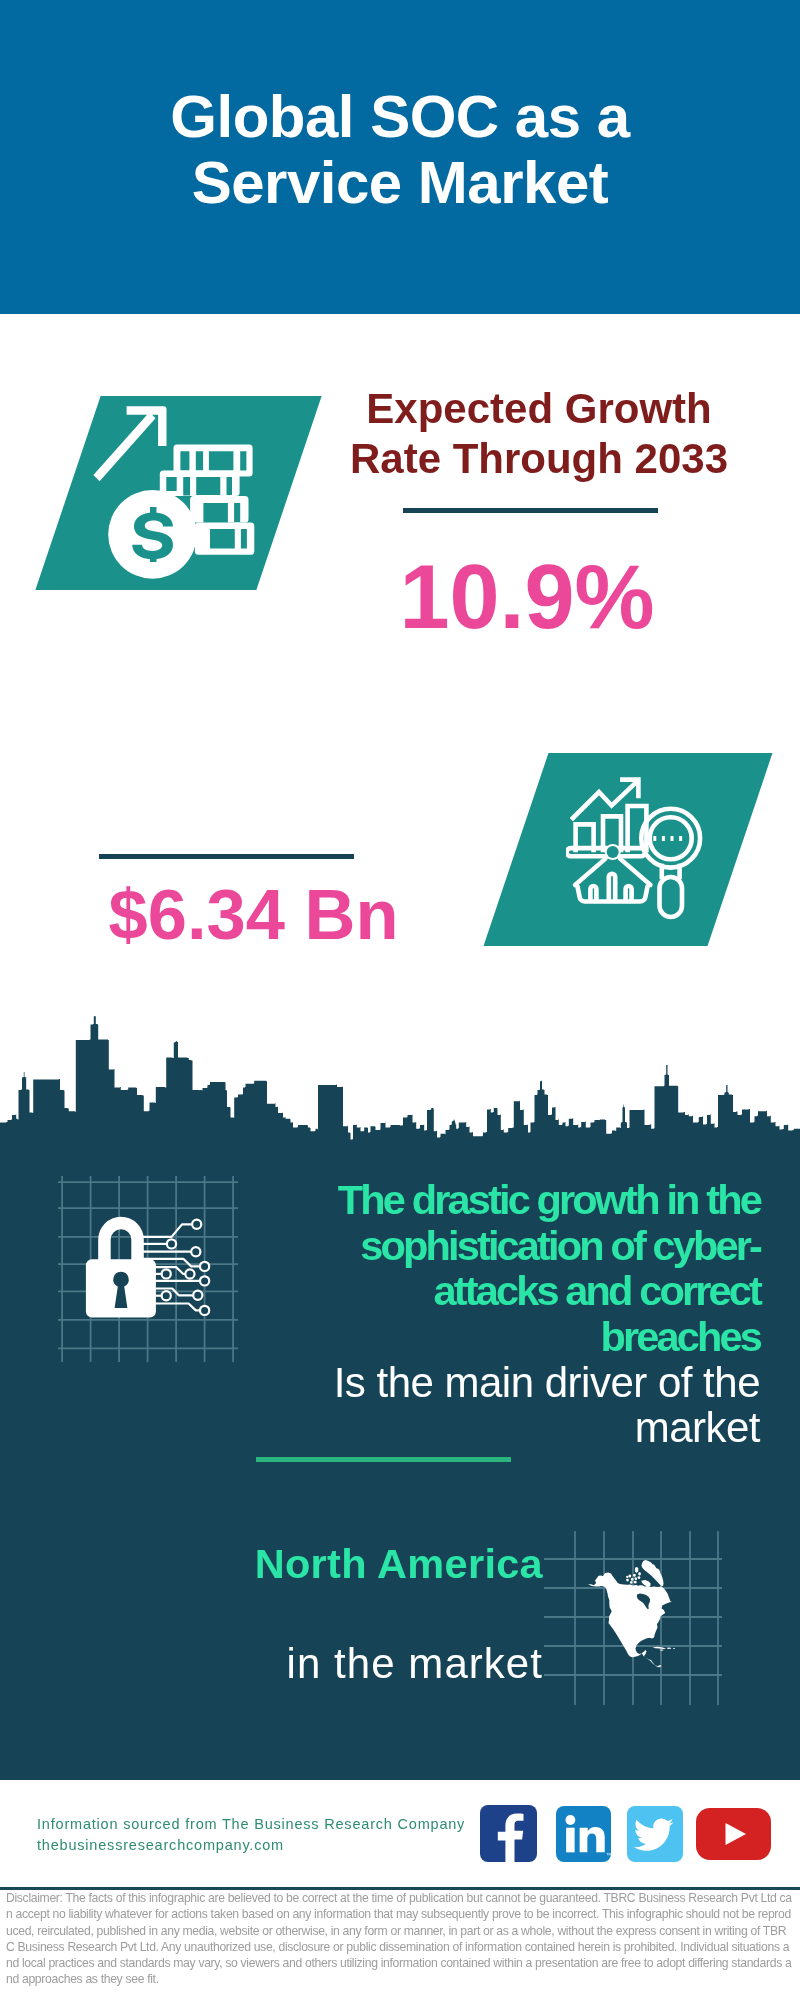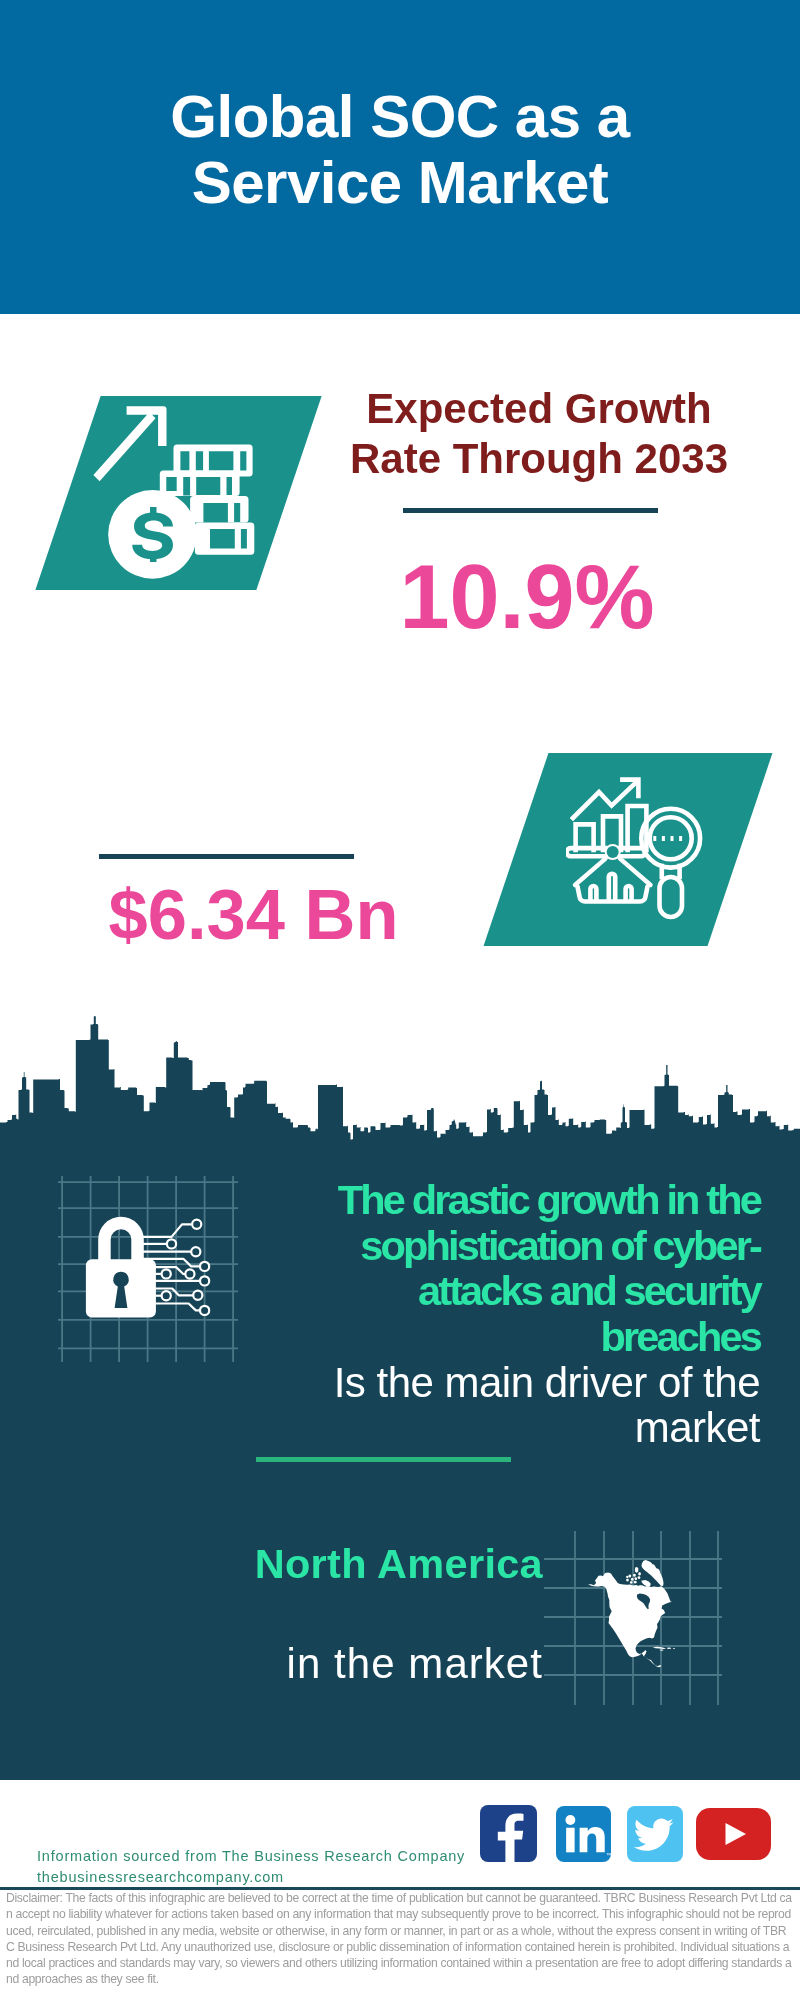--- a/index.html
+++ b/index.html
@@ -210,21 +210,21 @@
         <path d="M40.2,84.5 V63.5 a22.8,22.8 0 0 1 45.6,0 V84.5 H73.3 V63.5 a10.3,10.3 0 0 0 -20.6,0 V84.5 Z"></path>
         <rect x="27.9" y="83.3" width="70" height="58.2" rx="6"></rect>
       </g>
       <path d="M63.0,95.8 a7.7,7.7 0 0 1 3.2,14.7 l3.2,21.5 h-12.8 l3.2,-21.5 a7.7,7.7 0 0 1 3.2,-14.7 Z" fill="#164456"></path>
     </svg>
   </div>
 
   <div class="dtext" style="left:280px; top:1177px; width:480px; font-size:42px; letter-spacing:-0.5px; white-space:nowrap; line-height:1.077;">
     <span class="accent">The drastic growth in the</span><br>
     <span class="accent">sophistication of cyber-</span><br>
-    <span class="accent">attacks and security</span><br>
+    <span class="accent">attacks and correct</span><br>
     <span class="accent">breaches</span><br>
     <span>Is the main driver of the</span><br>
     <span>market</span>
   </div>
   <div class="greenrule" style="left:256px; top:1457px; width:255px;"></div>
 
   <div class="dtext" id="region-text" style="left:53px; top:1539px; width:490px; font-size:42px; letter-spacing:1.05px; line-height:1.19;">
     <span class="accent">North America</span><br>
     <br>
     <span>in the market</span>
@@ -248,21 +248,21 @@
         <path d="M60.0,74.5 L63.1,74.3 L66.0,75.2 L68.1,73.0 L67.0,70.5 L68.8,68.3 L70.5,65.8 L73.2,65.6 L74.9,66.2 L76.9,63.2 L78.5,62.8 L80.3,62.5 L83.0,63.5 L84.5,66.0 L86.3,68.3 L88.0,70.5 L89.7,73.0 L92.0,74.0 L95.5,74.5 L99.0,74.8 L102.5,74.5 L105.0,75.5 L108.0,75.0 L111.0,76.0 L114.0,75.2 L117.0,76.5 L120.0,76.0 L123.0,77.0 L126.0,76.5 L129.5,77.0 L131.5,76.8 L133.5,76.4 L136.5,79.0 L139.5,83.5 L142.5,91.4 L144.0,91.8 L141.0,92.5 L137.2,94.0 L134.2,95.5 L133.5,98.5 L135.8,100.0 L137.2,103.0 L135.0,104.5 L132.8,106.0 L132.0,109.0 L130.5,112.0 L129.0,114.0 L129.5,117.5 L128.0,121.0 L126.8,124.0 L126.0,127.5 L124.0,128.5 L121.5,127.8 L119.0,128.2 L116.0,129.5 L113.0,131.0 L110.5,133.0 L108.5,135.5 L107.5,138.5 L108.0,141.0 L109.5,143.0 L111.5,144.0 L114.0,143.0 L116.0,141.5 L117.5,140.0 L118.5,141.5 L117.5,144.0 L116.0,146.0 L117.0,147.5 L119.0,148.5 L121.0,149.5 L123.0,150.0 L124.0,151.5 L125.0,153.0 L126.5,154.5 L128.0,155.5 L129.5,156.2 L131.0,155.5 L132.5,155.0 L133.2,156.0 L132.0,157.0 L130.5,157.2 L129.0,156.8 L127.8,155.8 L126.5,154.8 L125.2,154.0 L124.0,152.8 L122.8,151.2 L121.5,150.2 L120.0,149.2 L118.2,148.2 L116.8,147.2 L115.5,146.0 L114.5,144.5 L113.8,143.0 L112.5,144.5 L111.0,145.5 L109.0,146.2 L107.0,146.8 L105.0,147.2 L103.0,147.0 L101.5,146.0 L100.2,144.5 L99.2,142.5 L98.2,140.5 L97.0,138.5 L95.5,136.0 L94.0,133.5 L92.5,131.0 L91.0,128.5 L89.5,126.0 L88.0,123.5 L86.5,121.2 L85.0,119.0 L83.5,117.0 L82.0,115.0 L80.5,113.0 L81.0,110.0 L81.0,106.7 L83.7,101.3 L81.6,97.3 L81.3,93.0 L81.3,89.9 L80.0,86.5 L79.6,83.8 L78.8,81.0 L78.2,78.4 L76.0,76.5 L73.5,76.0 L71.0,76.5 L68.0,76.5 L64.0,76.0 Z"></path>
         <path d="M115.2,51.1 L117.6,50.1 L120.4,51.1 L122.8,52.3 L124.5,54.2 L125.9,54.5 L127.2,56.2 L128.3,58.3 L130.0,58.7 L131.4,60.0 L132.1,62.4 L133.4,65.2 L134.5,67.9 L135.2,70.7 L135.5,73.4 L135.2,75.5 L134.1,76.2 L132.8,75.5 L131.0,73.8 L129.3,71.7 L127.6,70.0 L125.9,68.3 L124.2,66.6 L122.4,64.8 L120.7,63.5 L119.0,62.1 L117.3,60.7 L115.6,59.3 L114.2,57.6 L113.5,55.9 L113.8,53.8 L115.2,51.1 Z"></path>
         <path d="M107.2,57.6 L109.2,56.9 L110.4,58.7 L110.2,61.4 L108.8,62.8 L107.3,62.1 L106.8,60.0 L107.2,57.6 Z M110.4,62.8 L112.0,62.1 L113.0,63.5 L112.5,65.2 L111.1,65.5 L110.2,64.5 L110.4,62.8 Z M105.2,64.2 L107.0,63.7 L107.9,64.8 L107.5,66.4 L105.9,66.7 L105.0,65.5 L105.2,64.2 Z M100.8,64.8 L102.5,64.5 L103.3,65.7 L102.8,67.2 L101.3,67.4 L100.4,66.2 L100.8,64.8 Z M98.4,66.0 L99.9,65.7 L100.6,66.9 L100.0,68.1 L98.7,68.1 L98.0,67.1 L98.4,66.0 Z M103.0,68.3 L104.9,67.9 L105.8,69.2 L105.2,70.5 L103.7,70.7 L102.8,69.7 L103.0,68.3 Z M106.6,67.6 L108.3,67.2 L109.2,68.5 L108.7,69.9 L107.2,70.0 L106.4,68.8 L106.6,67.6 Z M109.7,66.6 L111.6,66.2 L112.5,67.4 L112.0,68.8 L110.5,69.0 L109.5,67.8 L109.7,66.6 Z M98.4,69.0 L100.1,68.6 L101.0,69.9 L100.4,71.2 L98.9,71.4 L98.0,70.1 L98.4,69.0 Z M102.2,71.4 L103.9,71.0 L104.7,72.2 L104.1,73.6 L102.6,73.7 L101.8,72.5 L102.2,71.4 Z M105.9,71.0 L107.9,70.7 L108.8,71.9 L108.3,73.3 L106.6,73.4 L105.8,72.2 L105.9,71.0 Z M113.2,70.7 L117.3,70.0 L120.7,71.4 L122.8,73.8 L122.1,76.2 L119.3,76.5 L116.6,75.2 L114.2,73.1 L113.2,70.7 Z M110.8,75.5 L112.7,75.2 L113.6,76.5 L113.0,77.9 L111.4,78.0 L110.5,76.7 L110.8,75.5 Z"></path>
         <path d="M124.6,137.4 L128.8,136.7 L133.4,137.2 L136.6,137.9 L138.2,138.6 L135.4,139.1 L131.4,138.6 L127.6,138.2 L124.6,137.4 Z M139.0,137.8 L142.0,137.4 L143.4,138.4 L141.0,139.0 L139.0,138.6 L139.0,137.8 Z M145.0,138.2 L146.6,137.9 L147.0,138.9 L145.4,139.1 L145.0,138.2 Z M131.4,139.8 L134.6,139.4 L135.8,140.3 L133.0,140.8 L131.4,139.8 Z"></path>
       </g>
       <path d="M109.1,84.6 L111.8,83.5 L115.1,83.9 L118.1,85.0 L120.8,86.9 L122.1,89.5 L121.9,91.8 L120.8,94.0 L120.4,96.6 L120.8,98.5 L119.9,99.3 L118.4,97.8 L117.0,95.5 L115.5,93.3 L113.6,91.8 L111.6,90.6 L109.9,89.1 L108.9,86.9 L109.1,84.6 Z" fill="#164456"></path>
     </svg>
   </div>
 
   <div class="footer"></div>
-  <div class="fsrc" style="left:37px; top:1814px;margin-top:32px;">
+  <div class="fsrc" style="left:37px; top:1814px;">
     <div>Information sourced from The Business Research Company</div>
     <div>thebusinessresearchcompany.com</div>
   </div>
 
   <div class="socials" style="left:0px; top:0px;">
     <a class="soc" href="#" style="background:#1d4289; left:480px; top:1805px; width:57px; height:57px;">
       <svg viewBox="0 0 57 57" width="57" height="57">
         <path d="M34.5,57 V34.5 h7.6 l1.1,-8.8 h-8.7 v-5.6 c0,-2.5 0.7,-4.3 4.4,-4.3 h4.6 V8.9 c-0.8,-0.1 -3.6,-0.3 -6.8,-0.3 c-6.7,0 -11.3,4.1 -11.3,11.7 v6.4 h-7.6 v8.8 h7.6 V57 Z" fill="#fff"></path>
       </svg>
     </a>

